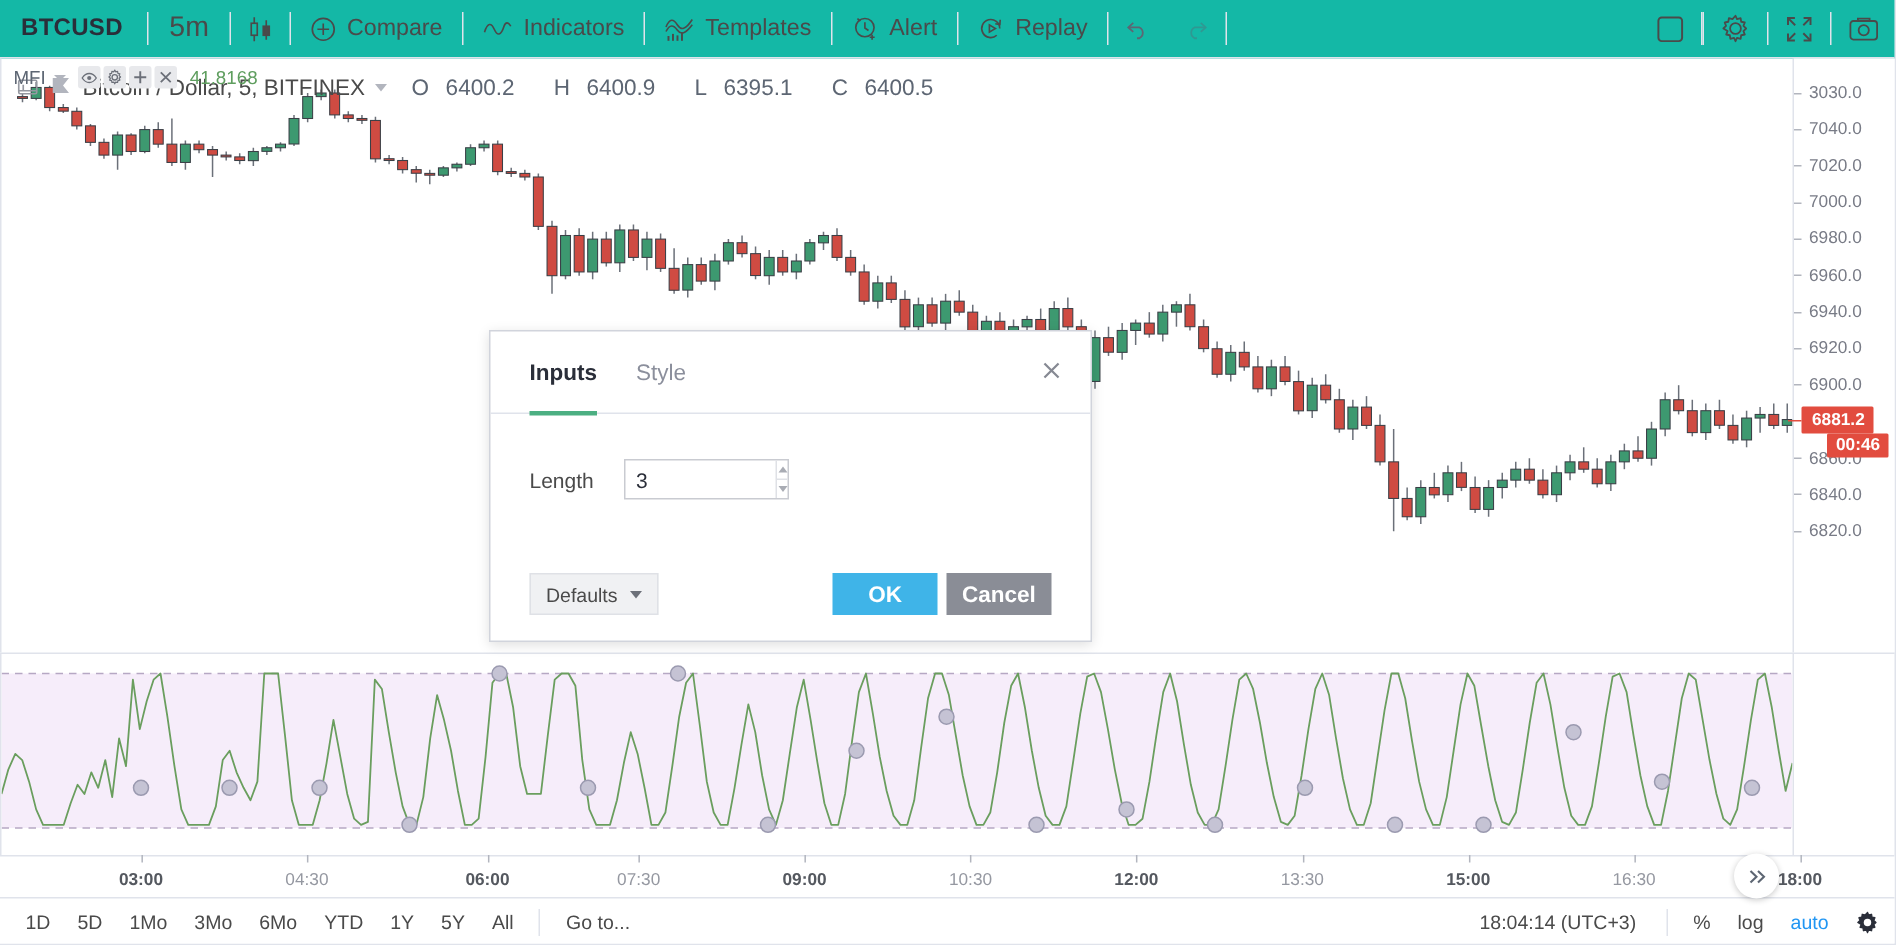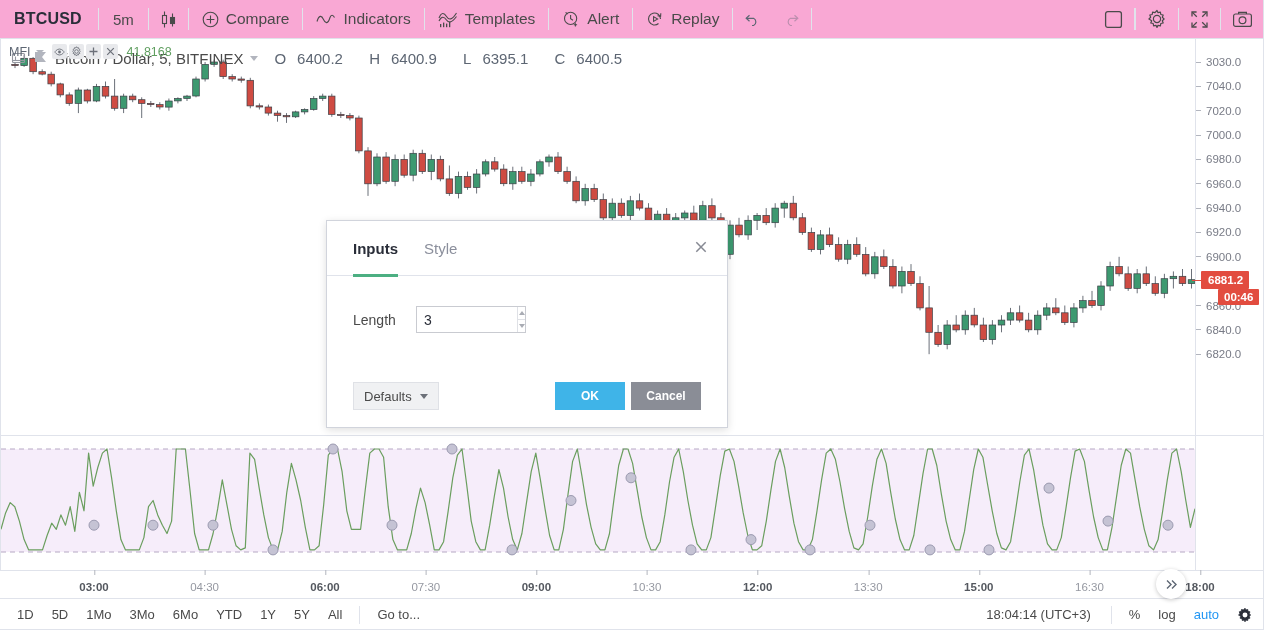--- a/index.html
+++ b/index.html
@@ -17,37 +17,37 @@
     border: 1px solid #e0e3eb;
     border-top: none; border-left: none;
   }
 
   
   .toolbar {
     position: absolute; top: 0; left: 0;
     width: 1264px; height: 39px;
     display: flex; align-items: center;
     border-bottom: 1px solid #e0e3eb;
-    background: #f9a8d4;
+    background: #14b8a6;
   }
   .tb-item {
     height: 39px;
     display: flex; align-items: center;
     padding: 0 13px;
     color: #4a4a4a;
     font-size: 15.5px;
     cursor: pointer;
     white-space: nowrap;
   }
   .tb-sep { width: 1px; height: 22px; background: #e0e3eb; flex: none; }
   .tb-symbol {
     font-weight: bold; font-size: 16px; color: #2a2e39;
     padding: 0 16px 0 14px; letter-spacing: .2px;
   }
-  .tb-interval { font-size: 15px; padding: 0 14px; color: #4a4a4a; }
+  .tb-interval { font-size: 19px; padding: 0 14px; color: #4a4a4a; }
   .tb-icononly { padding: 0 11px; }
   .tb-label { margin-left: 7px; }
   .tb-spacer { flex: 1 1 auto; height: 39px; }
   .tb-cloud-label { margin-left: 6px; font-size: 15.5px; color: #4a4a4a; }
   .chev {
     display: inline-block; margin-left: 8px;
     width: 7px; height: 7px;
     border-right: 1.4px solid #9598a1; border-bottom: 1.4px solid #9598a1;
     transform: rotate(45deg) translate(-2px,-2px);
   }
@@ -274,21 +274,21 @@
   }
   .defaults-btn .dcaret {
     margin-left: 8px; width:0;height:0;
     border-left:4px solid transparent;border-right:4px solid transparent;
     border-top:5px solid #6c7079;
   }
   .btn-ok, .btn-cancel {
     position: absolute; bottom: 18px;
     height: 28px; width: 70px;
     display:flex; align-items:center; justify-content:center;
-    font-size: 12px; font-weight: bold; color: #fff; cursor: pointer; margin-top: 36px;
+    font-size: 15px; font-weight: bold; color: #fff; cursor: pointer; margin-top: 36px;
   }
   .btn-ok { right: 102px; background: #3fb4e8; }
   .btn-cancel { right: 26px; background: #8a8d96; }
 </style>
 </head>
 <body>
 
 <div id="app">
 
   <div class="toolbar">

